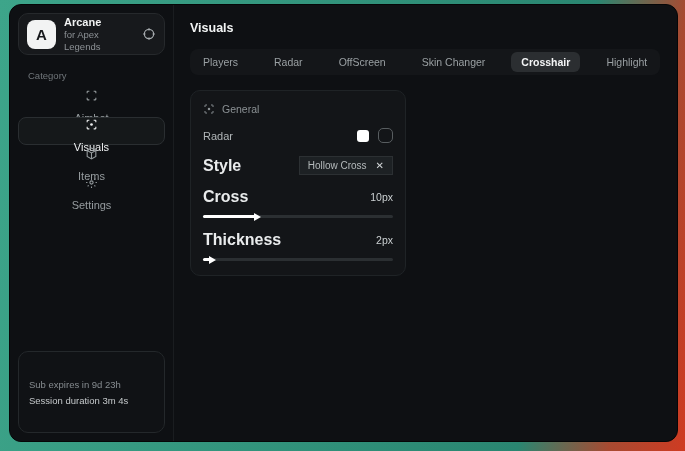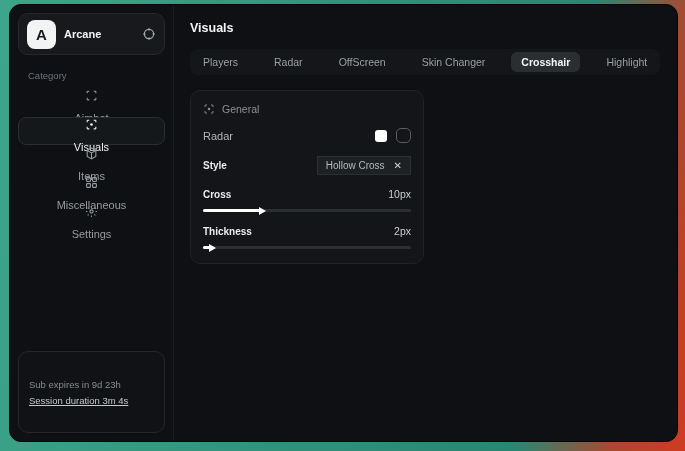--- a/index.html
+++ b/index.html
@@ -39,42 +39,42 @@
     border:1px solid transparent; border-radius:8px;
     color:#969c9f; font-size:11px; cursor:default;flex-direction:column;
   }
   .nav-item .nv-icon { display:flex; color:inherit; }
   .nav-item.selected { color:#eef0f1; background:#15181a; border-color:#2a2e31; }
   .side-spacer { flex:1; }
   .footer-card {
     border:1px solid #24282b; border-radius:10px; padding:24px 10px; background:#101215;
   }
   .footer-line1 { color:#868c90; font-size:9.5px; line-height:1.8; }
-  .footer-line2 { color:#c5c9cb; font-size:9.5px; line-height:1.6;text-decoration:underline; }
+  .footer-line2 { color:#c5c9cb; font-size:9.5px; line-height:1.6; }
   
   .main { flex:1; padding:14px 16px; }
   .page-title { color:#f2f4f4; font-size:12.5px; font-weight:bold; margin:2px 0 14px; }
   .tabbar {
     display:inline-flex; align-items:center; gap:16px; padding:3px;
     background:#141619; border-radius:8px;
   }
   .tab {
     padding:4px 10px; border-radius:6px; font-size:10.5px; color:#9aa0a3; cursor:default;
     white-space:nowrap;
   }
   .tab.selected { background:#2b2e31; color:#f4f5f6; font-weight:bold; }
   .panel {
-    width:234px; margin-top:15px; background:#131518; border:1px solid #1f2326;
+    width:216px; margin-top:15px; background:#131518; border:1px solid #1f2326;
     border-radius:10px; padding:10px 12px 14px;
   }
   .section-head { display:flex; align-items:center; gap:7px; color:#8b9194; font-size:10.5px; margin:2px 0 13px; }
   .row { display:flex; justify-content:space-between; align-items:center; }
   .row + .row, .slider-block + .row { margin-top:13px; }
   .lbl-soft { color:#b1b6b8; font-size:11px; }
-  .lbl-strong { color:#e9ebec; font-size:10px; font-weight:bold; }
+  .lbl-strong { color:#e9ebec; font-size:16px; font-weight:bold; }
   .enable-controls { display:flex; align-items:center; gap:9px; }
   .swatch { width:12px; height:12px; background:#ffffff; border-radius:3px; }
   .checkbox { width:15px; height:15px; border:1.5px solid #585d60; border-radius:5px; background:transparent; }
   .tag {
     display:flex; align-items:center; gap:9px; padding:3px 8px;
     background:#1d2124; border:1px solid #2c3033; border-radius:0;
   }
   .tag-text { color:#b5babc; font-size:10px; }
   .tag-x { color:#d2d6d8; font-size:10px; line-height:1; cursor:default; }
   .slider-block { margin-top:13px; }
@@ -92,20 +92,21 @@
 <body>
 
 <div class="window">
 
   <div class="sidebar">
 
     <div class="brand-card">
       <div class="logo">A</div>
       <div class="brand-text">
         <div class="brand-title">Arcane</div>
+        <div class="brand-sub">for Apex Legends</div>
       </div>
       <span class="brand-icon">
         <svg width="14" height="14" viewBox="0 0 24 24" fill="none" stroke="currentColor" stroke-width="2">
           <circle cx="12" cy="12" r="8"></circle>
             <path d="M12 2v4M12 18v4M2 12h4M18 12h4"></path>
         </svg>
       </span>
     </div>
 
     <div class="category-label">Category</div>
@@ -129,31 +130,20 @@
         <span>Visuals</span>
       </div>
       <div class="nav-item">
         <span class="nv-icon">
           <svg width="13" height="13" viewBox="0 0 24 24" fill="none" stroke="currentColor" stroke-width="2">
             <path d="M12 2 20 6.5v11L12 22 4 17.5v-11L12 2z"></path>
               <path d="M4 6.5 12 11l8-4.5M12 11v11"></path>
           </svg>
         </span>
         <span>Items</span>
-      </div>
-      <div class="nav-item">
-        <span class="nv-icon">
-          <svg width="13" height="13" viewBox="0 0 24 24" fill="none" stroke="currentColor" stroke-width="2">
-            <rect x="3" y="3" width="7" height="7" rx="1"></rect>
-              <rect x="14" y="3" width="7" height="7" rx="1"></rect>
-            <rect x="3" y="14" width="7" height="7" rx="1"></rect>
-              <rect x="14" y="14" width="7" height="7" rx="1"></rect>
-          </svg>
-        </span>
-        <span>Miscellaneous</span>
       </div>
       <div class="nav-item">
         <span class="nv-icon">
           <svg width="13" height="13" viewBox="0 0 24 24" fill="none" stroke="currentColor" stroke-width="2">
             <circle cx="12" cy="12" r="3"></circle>
             <path d="M12 2v2.5M12 19.5V22M4.9 4.9l1.8 1.8M17.3 17.3l1.8 1.8M2 12h2.5M19.5 12H22M4.9 19.1l1.8-1.8M17.3 6.7l1.8-1.8"></path>
           </svg>
         </span>
         <span>Settings</span>
       </div>

